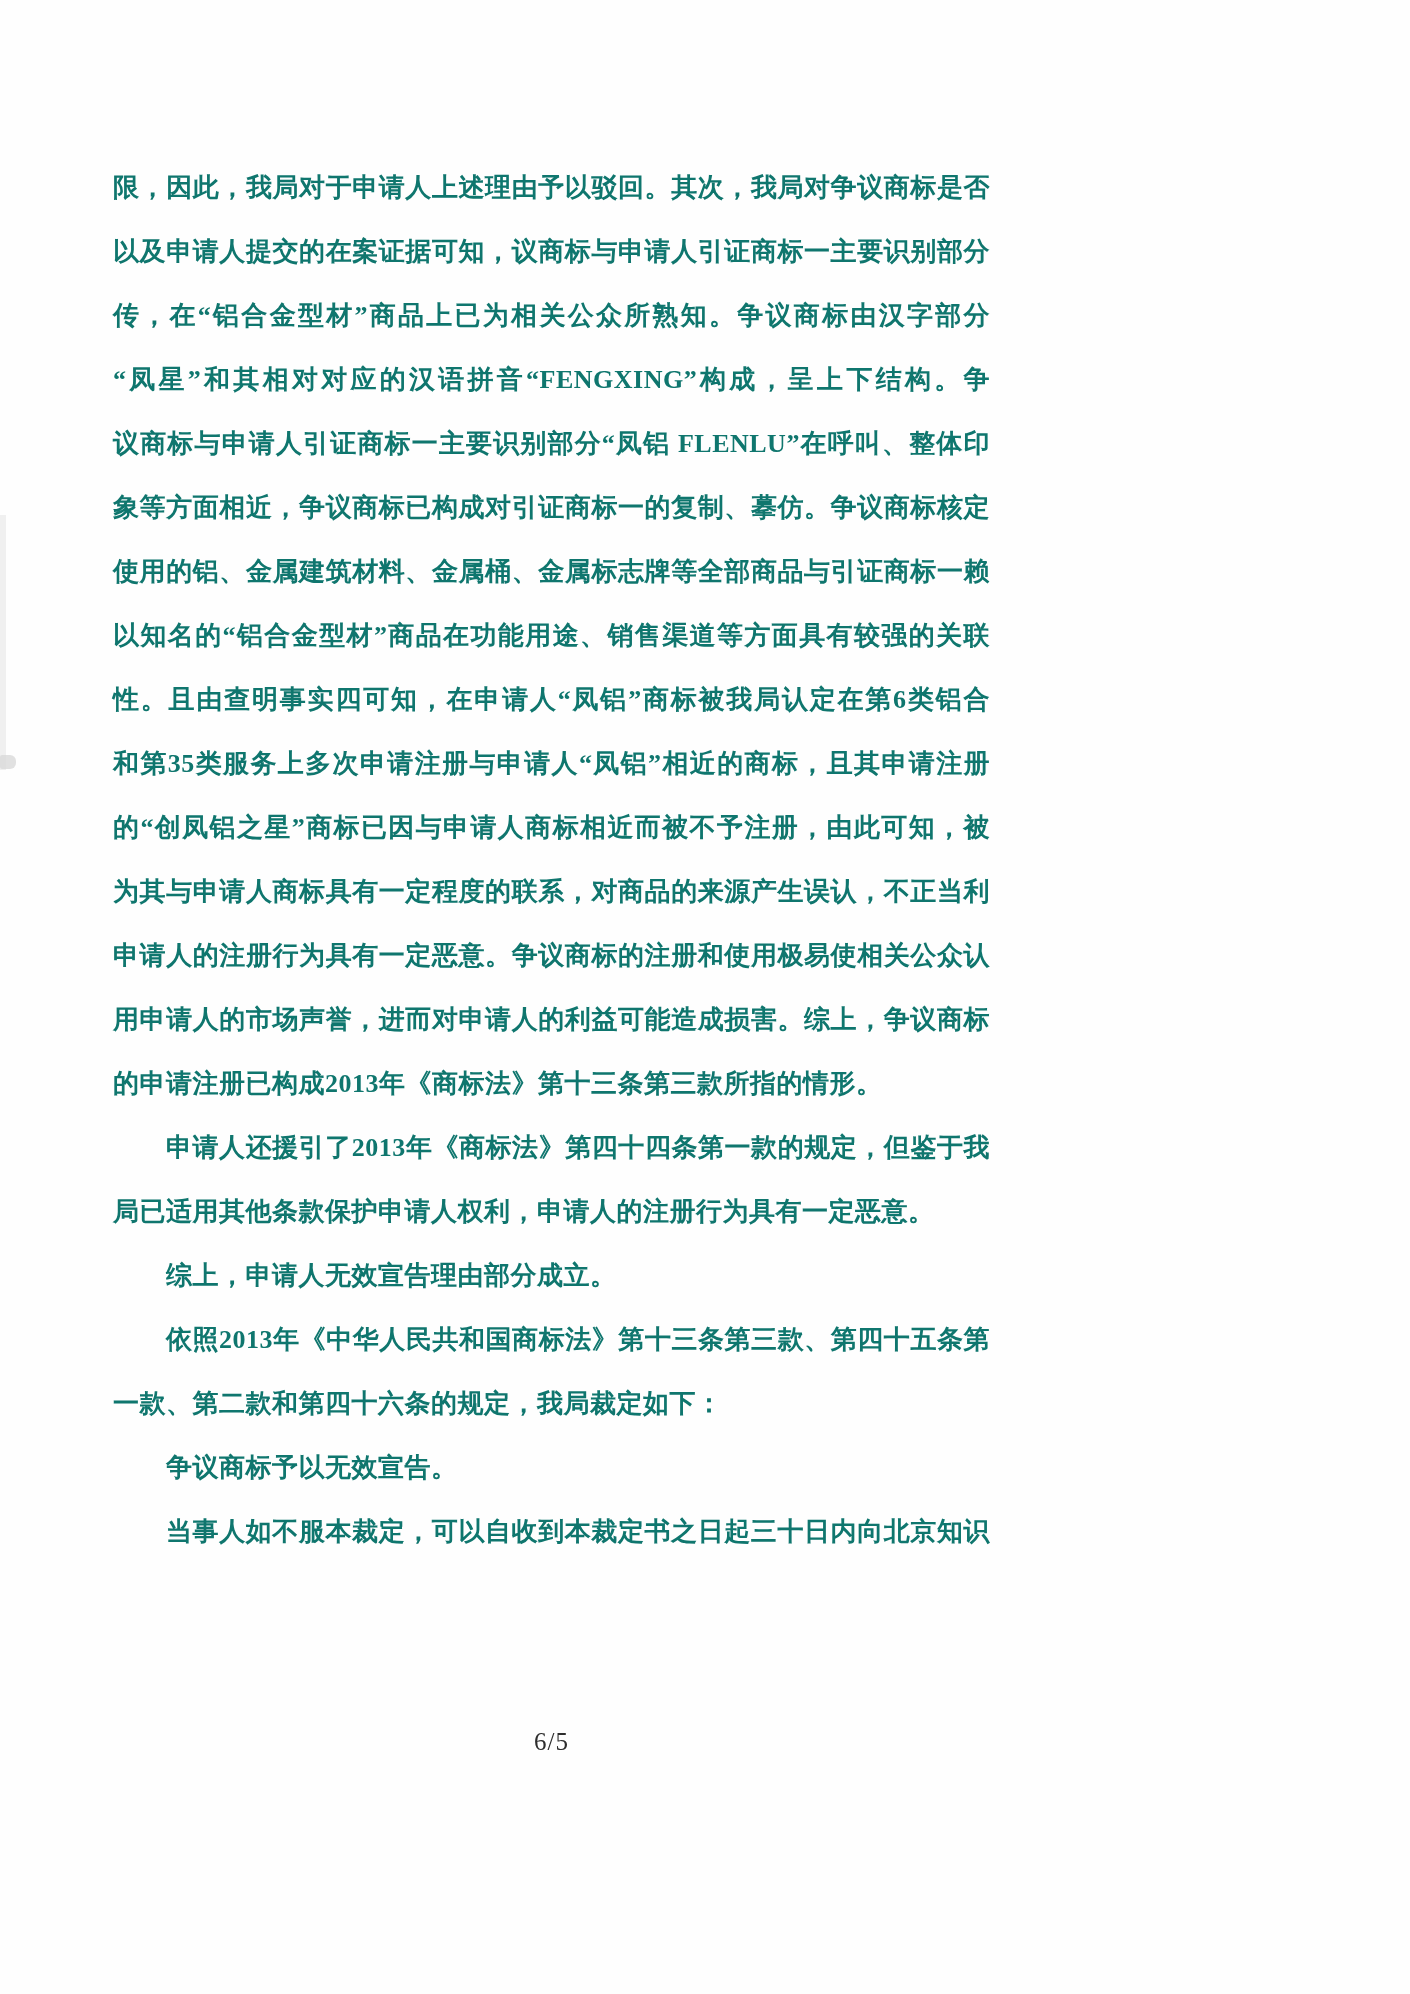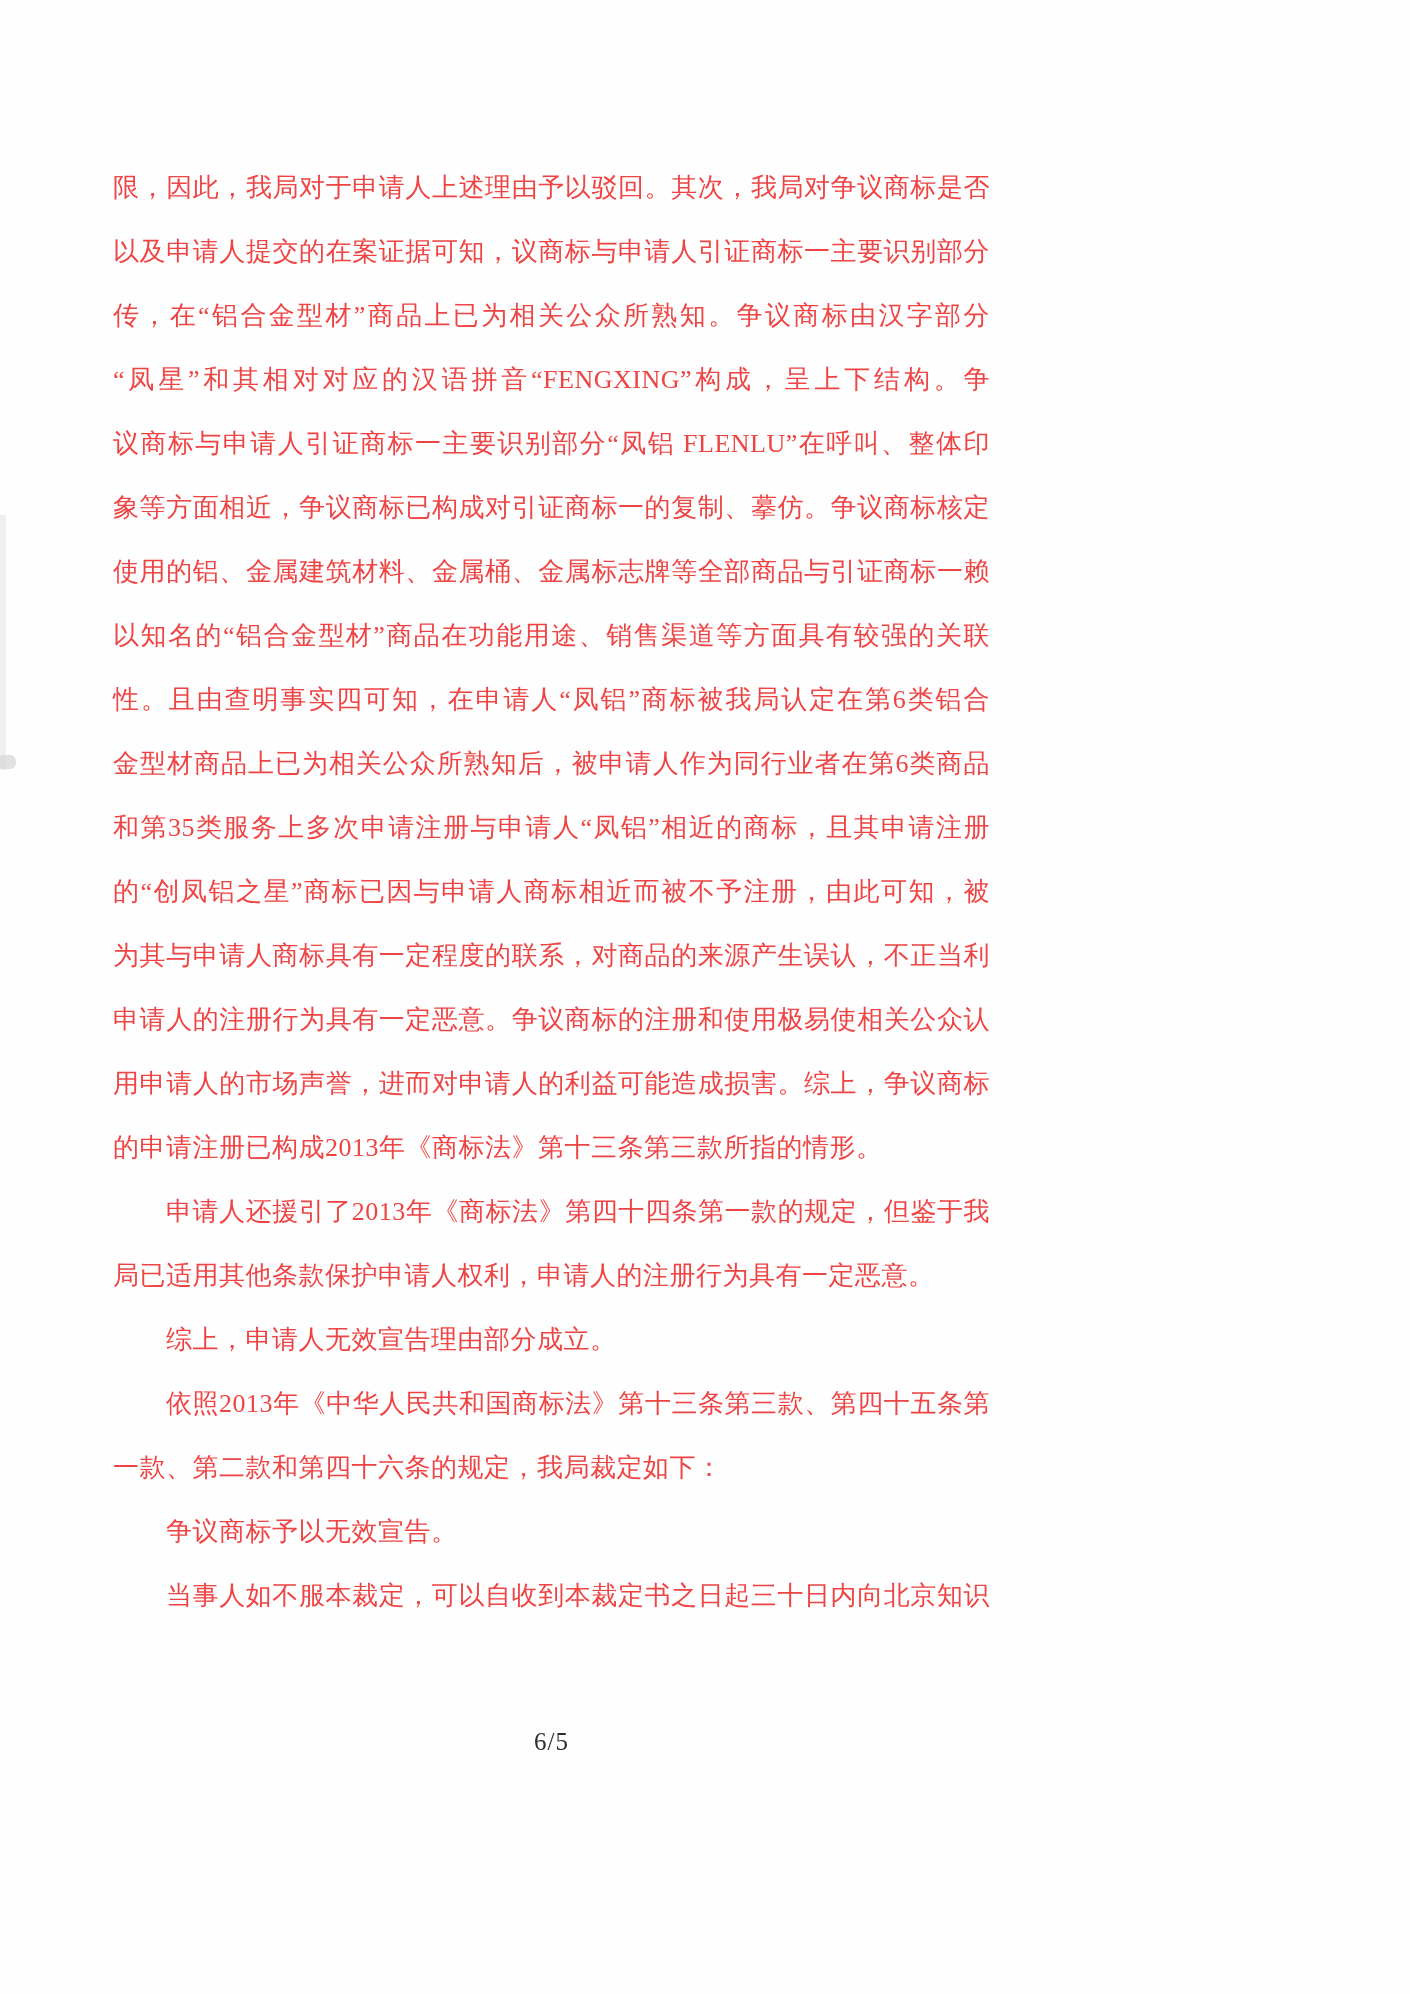--- a/index.html
+++ b/index.html
@@ -40,23 +40,24 @@
   }
   .text-block {
     position: absolute;
     left: 113px;
     top: 156px;
     width: 877px;
   }
   .line {
     font-size: 26px;
     line-height: 64px;
-    color: #ef4444;
+    color: #0f766e;
     letter-spacing: 0.5px;
     text-align: left;
+    font-weight: bold;
   }
   
   .line.j {
     text-align: justify;
     text-align-last: justify;
     text-justify: inter-character;
   }
   
   .line.i {
     text-indent: 53px;
@@ -83,21 +84,20 @@
   <div class="text-block">
       <div class="line j">限，因此，我局对于申请人上述理由予以驳回。其次，我局对争议商标是否</div>
       <div class="line j">以及申请人提交的在案证据可知，议商标与申请人引证商标一主要识别部分</div>
       <div class="line j">传，在“铝合金型材”商品上已为相关公众所熟知。争议商标由汉字部分</div>
       <div class="line j">“凤星”和其相对对应的汉语拼音“FENGXING”构成，呈上下结构。争</div>
       <div class="line j">议商标与申请人引证商标一主要识别部分“凤铝 FLENLU”在呼叫、整体印</div>
       <div class="line j">象等方面相近，争议商标已构成对引证商标一的复制、摹仿。争议商标核定</div>
       <div class="line j">使用的铝、金属建筑材料、金属桶、金属标志牌等全部商品与引证商标一赖</div>
       <div class="line j">以知名的“铝合金型材”商品在功能用途、销售渠道等方面具有较强的关联</div>
       <div class="line j">性。且由查明事实四可知，在申请人“凤铝”商标被我局认定在第6类铝合</div>
-      <div class="line j">金型材商品上已为相关公众所熟知后，被申请人作为同行业者在第6类商品</div>
       <div class="line j">和第35类服务上多次申请注册与申请人“凤铝”相近的商标，且其申请注册</div>
       <div class="line j">的“创凤铝之星”商标已因与申请人商标相近而被不予注册，由此可知，被</div>
       <div class="line j">为其与申请人商标具有一定程度的联系，对商品的来源产生误认，不正当利</div>
       <div class="line j">申请人的注册行为具有一定恶意。争议商标的注册和使用极易使相关公众认</div>
       <div class="line j">用申请人的市场声誉，进而对申请人的利益可能造成损害。综上，争议商标</div>
       <div class="line">的申请注册已构成2013年《商标法》第十三条第三款所指的情形。</div>
       <div class="line j i">申请人还援引了2013年《商标法》第四十四条第一款的规定，但鉴于我</div>
       <div class="line">局已适用其他条款保护申请人权利，申请人的注册行为具有一定恶意。</div>
       <div class="line i">综上，申请人无效宣告理由部分成立。</div>
       <div class="line j i">依照2013年《中华人民共和国商标法》第十三条第三款、第四十五条第</div>

